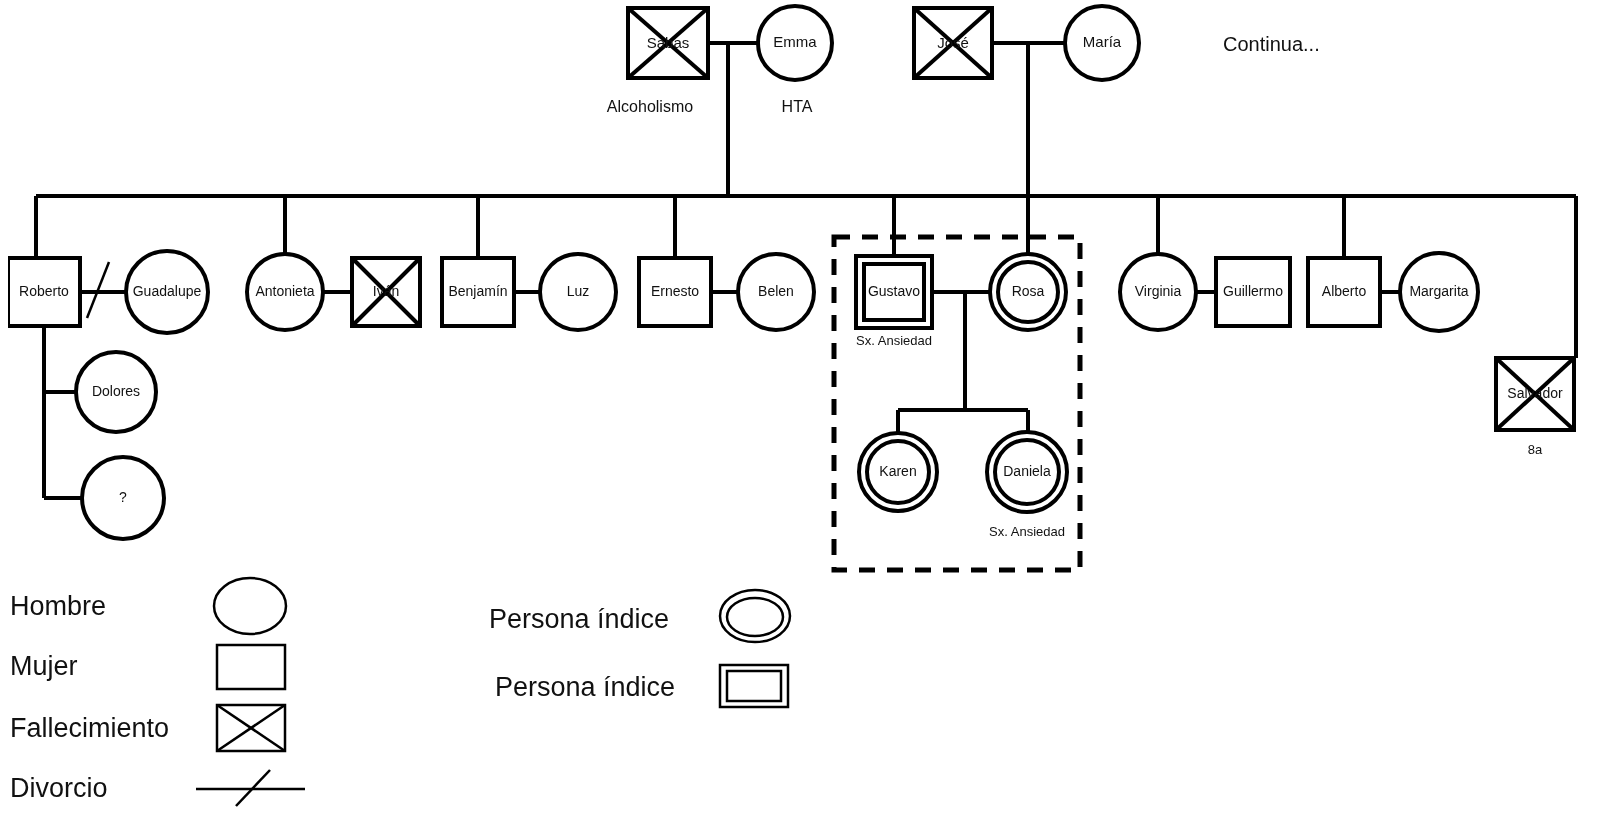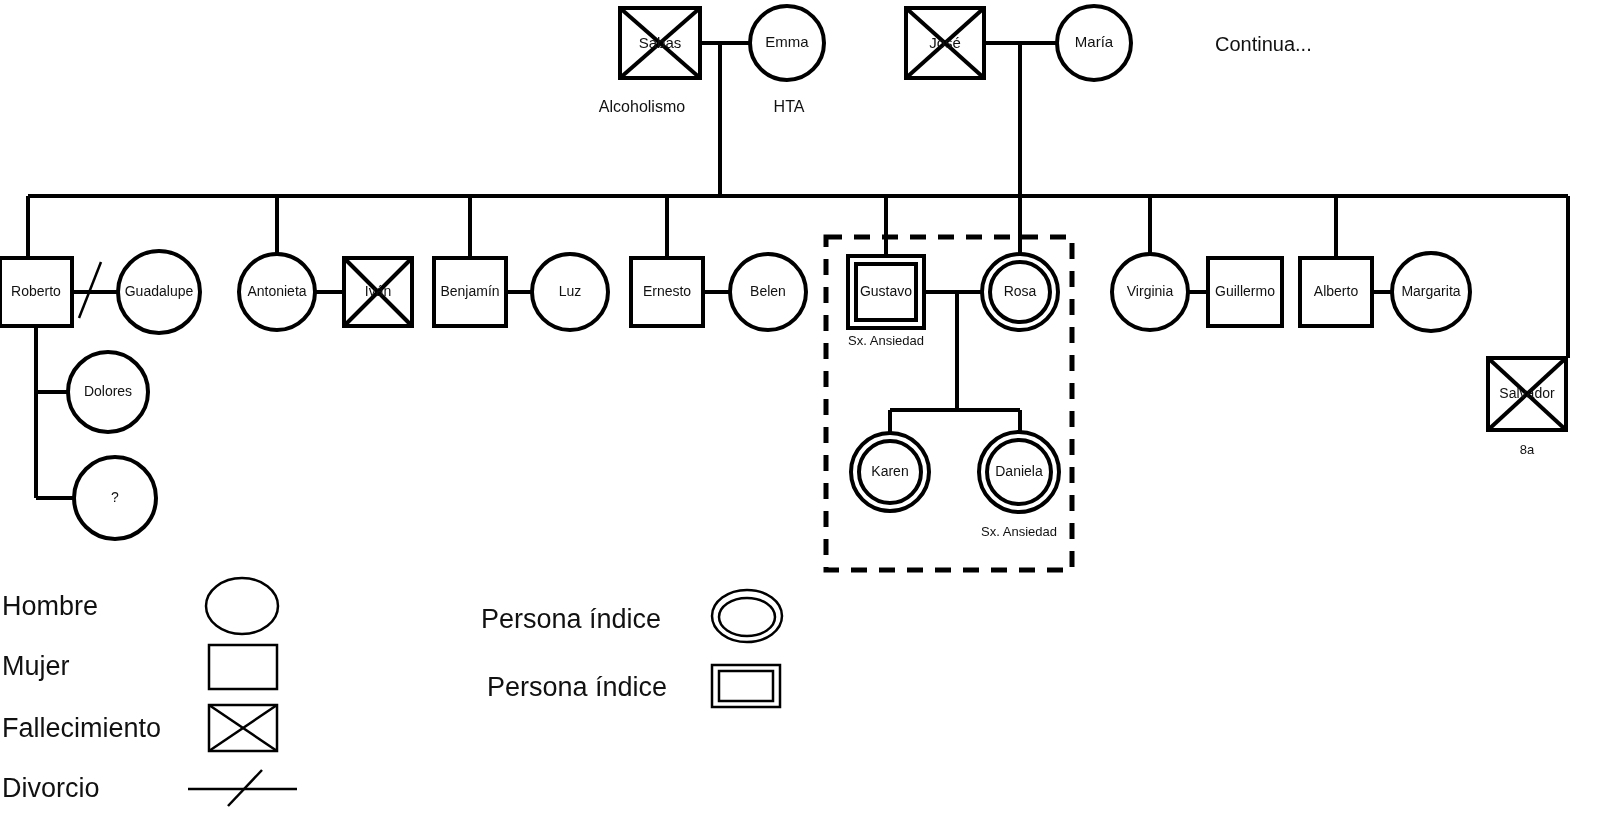--- a/index.html
+++ b/index.html
@@ -10,20 +10,21 @@
   body {
     font-family: "Liberation Sans", sans-serif;
     color: #000000;
   }
   #genogram-root {
     position: relative;
     width: 1584px;
     height: 827px;
     overflow: hidden;
     background: #ffffff;
+    margin-left: 8px;
   }
   svg.canvas {
     position: absolute;
     left: 0;
     top: 0;
     width: 1612px;
     height: 827px;
   }
   .node-label {
     font-family: "Liberation Sans", sans-serif;

